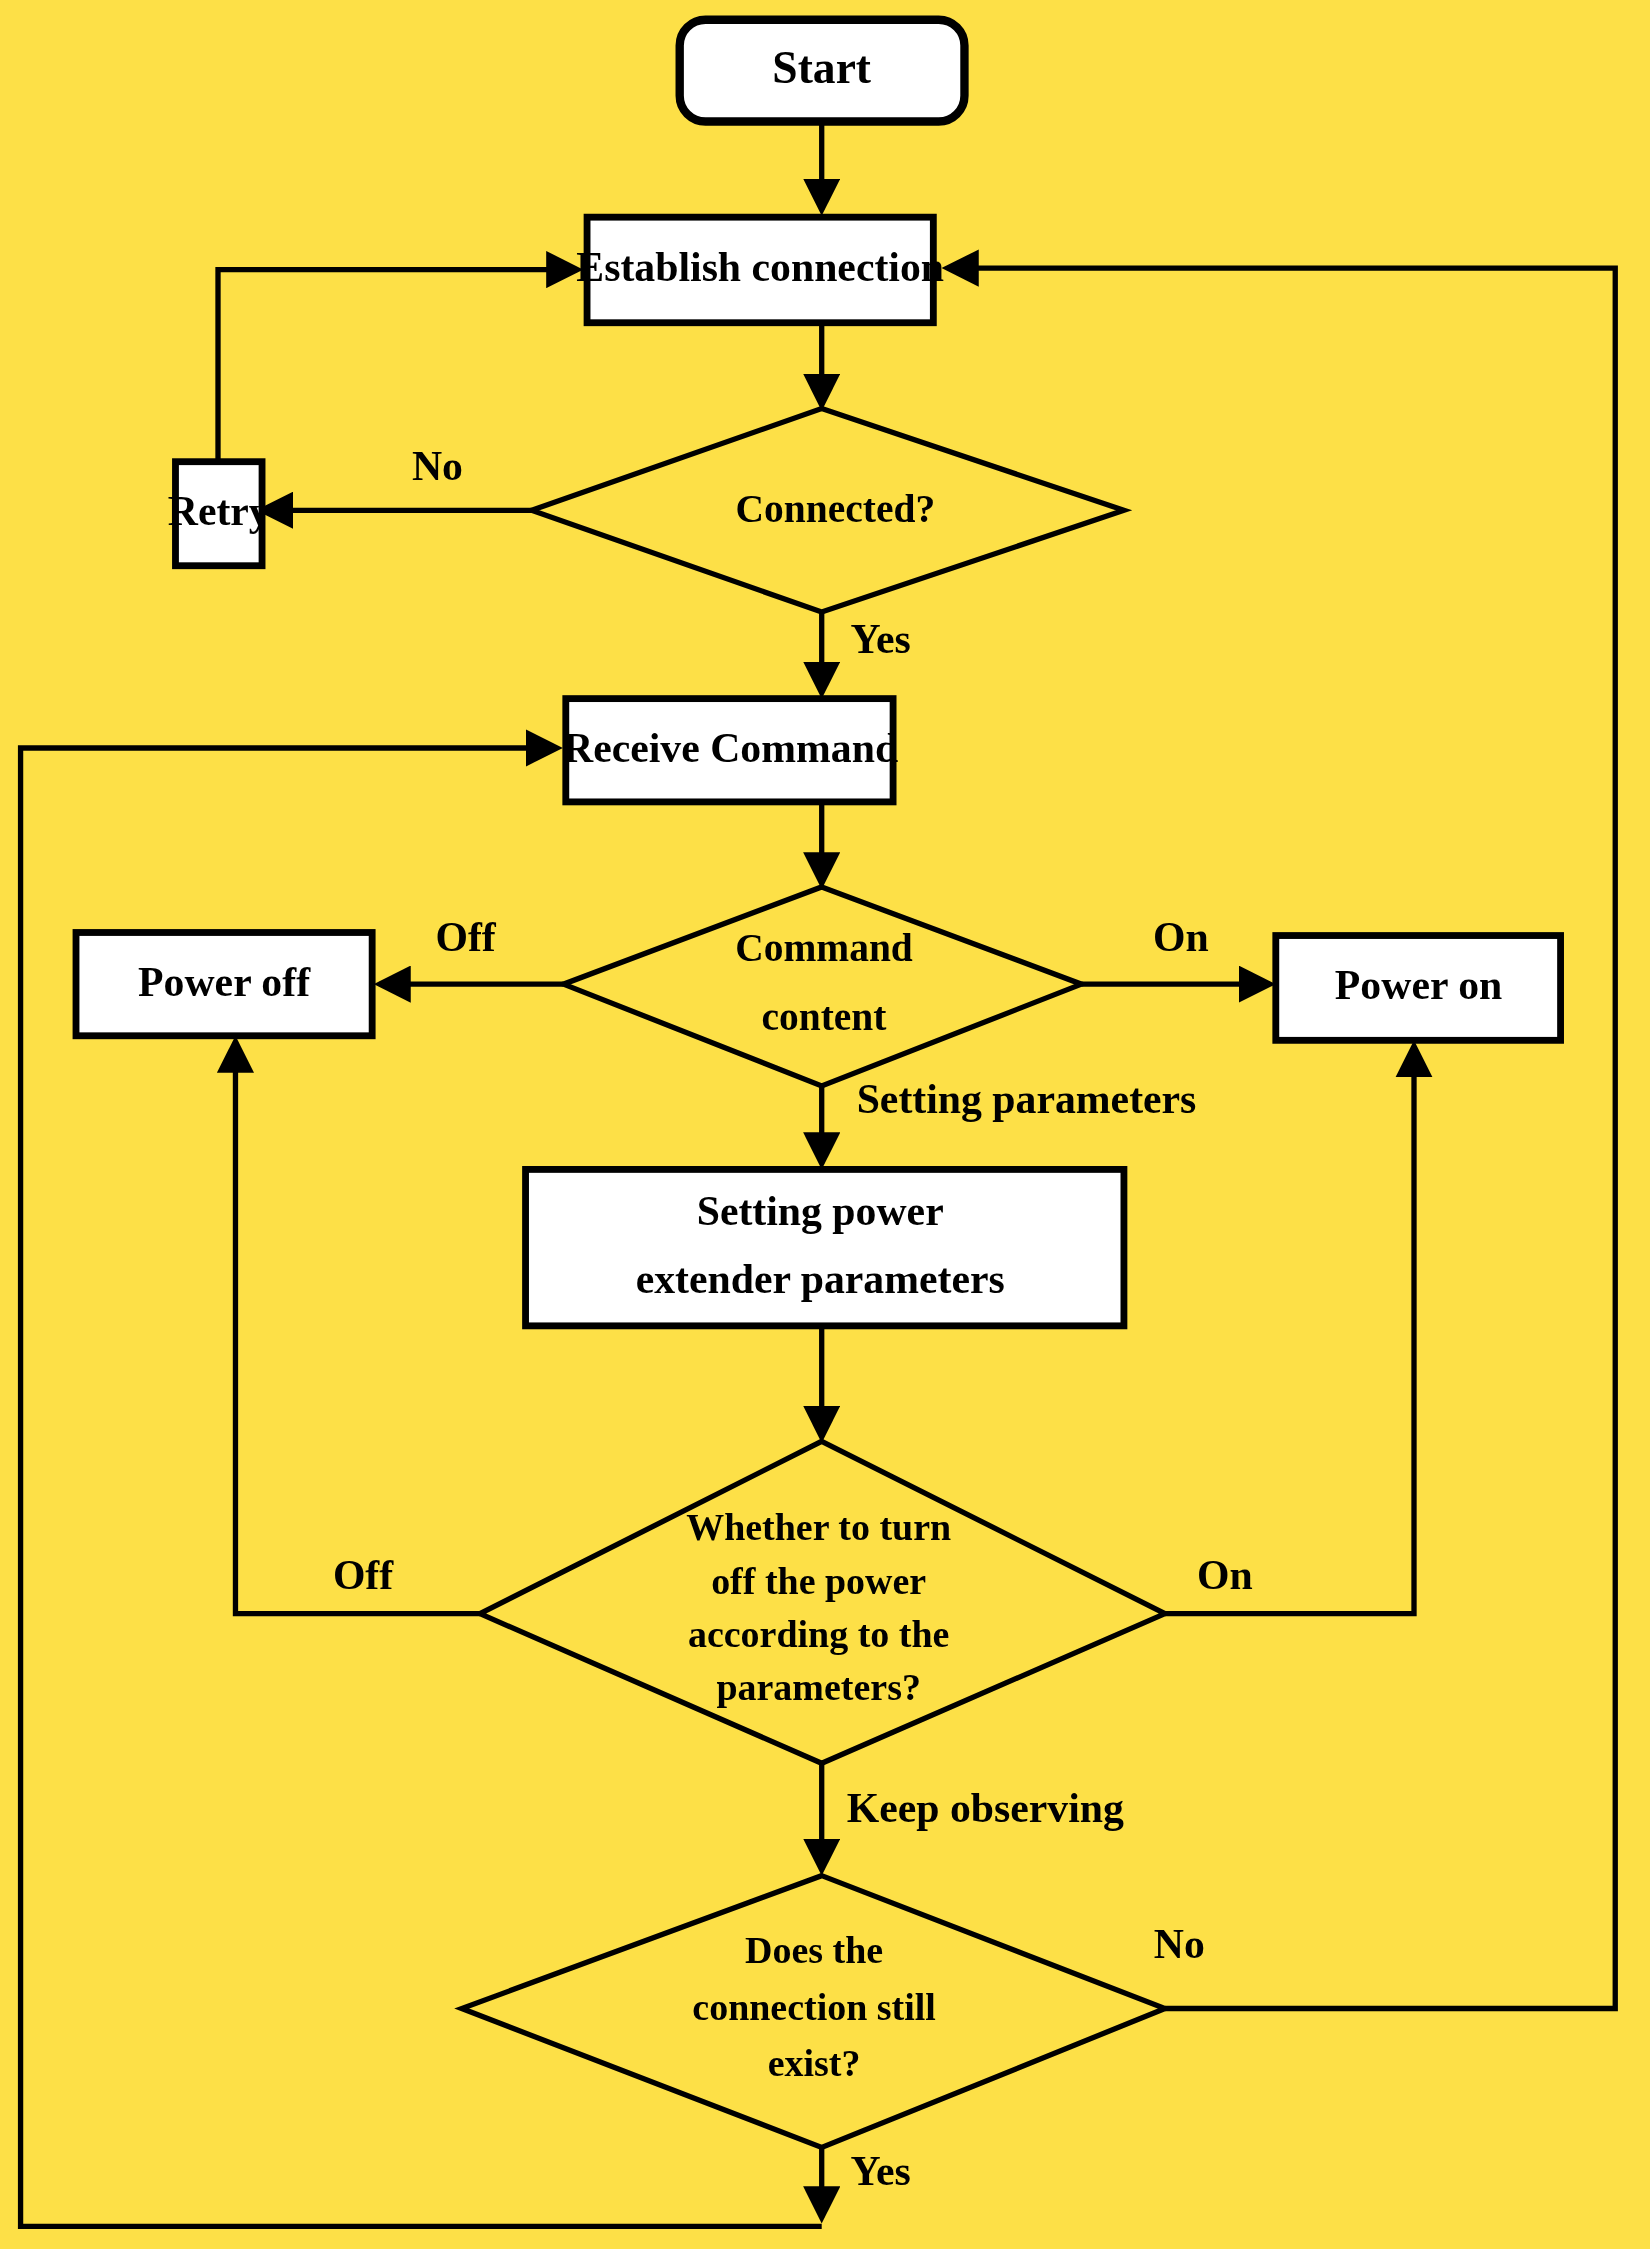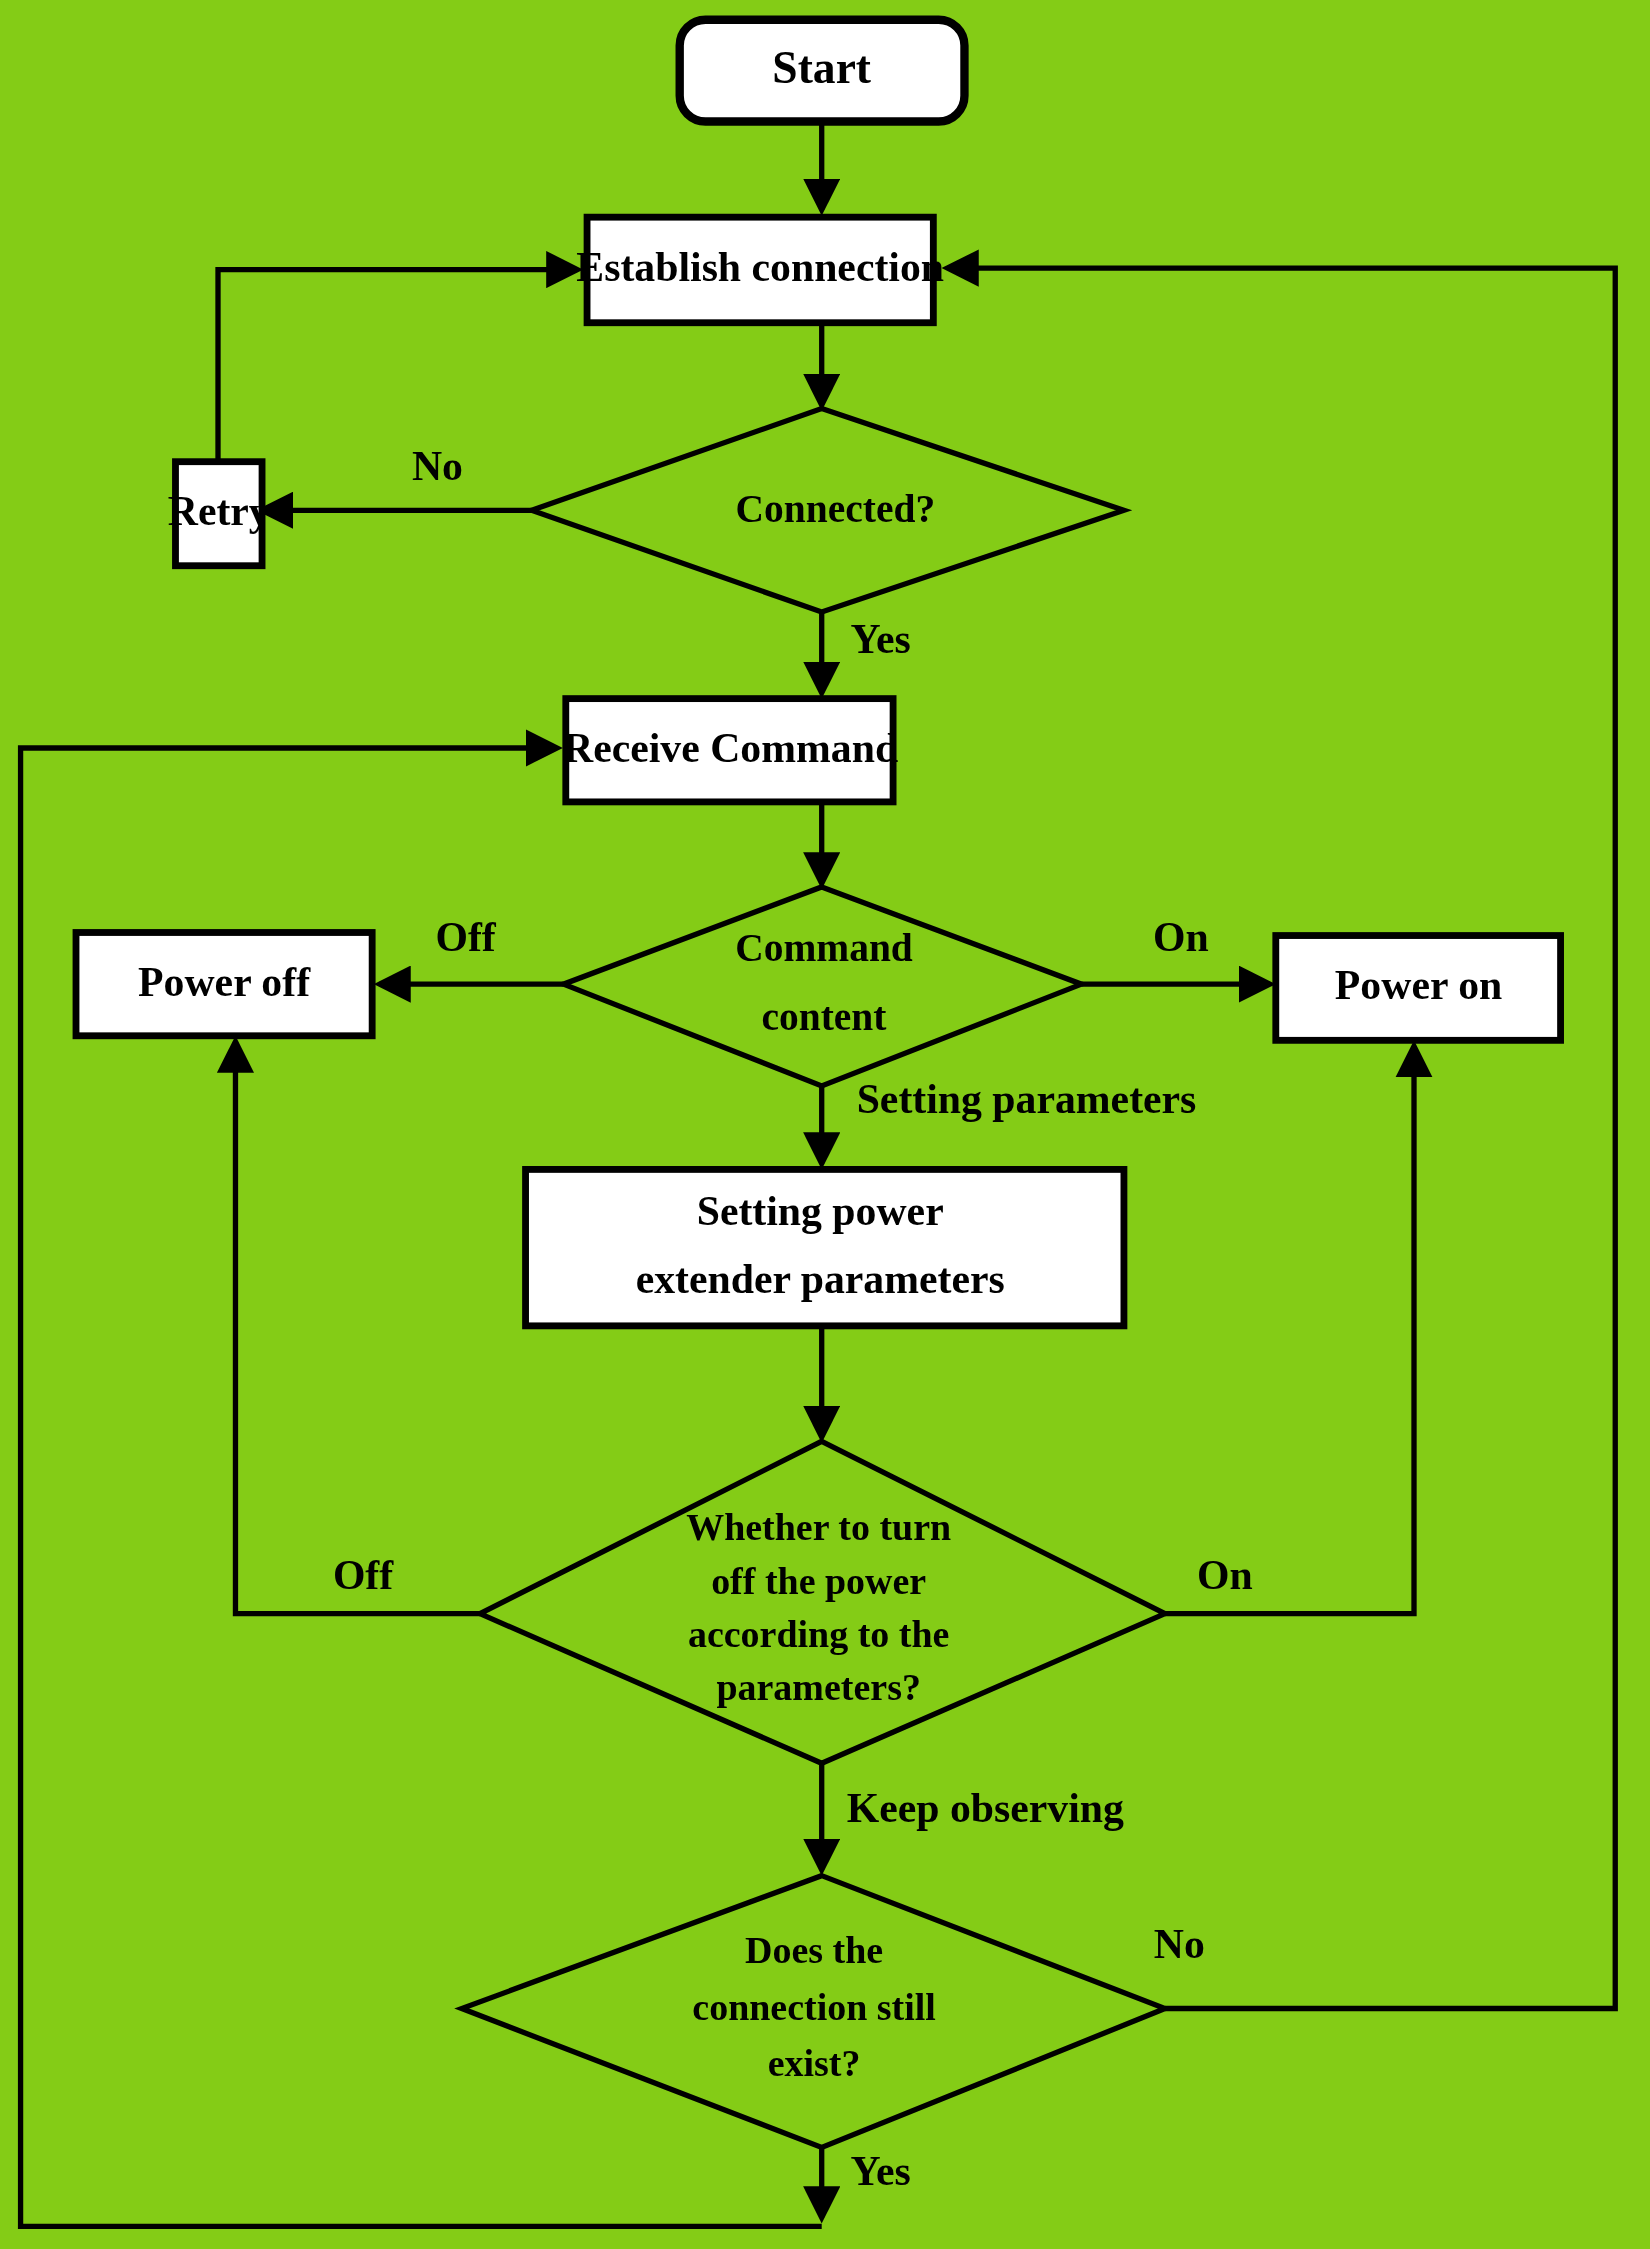--- a/index.html
+++ b/index.html
@@ -1,17 +1,17 @@
 <!DOCTYPE html>
 <html style="font-size:12px"><head>
 <meta charset="utf-8">
 <style>
   html,body{margin:0;padding:0;background:#ffffff;}
   body{font-family:"Liberation Serif", serif;}
-  #stage{position:relative;width:1651px;height:2250px;background:#84cc16;overflow:hidden;}
+  #stage{position:relative;width:1651px;height:2250px;background:#fde047;overflow:hidden;}
   svg#flow{position:absolute;left:0;top:0;width:1651px;height:2250px;}
   .shape{fill:#ffffff;stroke:#000000;}
   .box{stroke-width:9;}
   .terminator{stroke-width:11;}
   .diamond{stroke-width:7;fill:none;}
   .conn{stroke:#000000;fill:none;stroke-width:7;}
   .nodetext{font-family:"Liberation Serif", serif;font-weight:bold;text-anchor:middle;dominant-baseline:middle;fill:#000;}
   .edgetext{font-family:"Liberation Serif", serif;font-weight:bold;fill:#000;}
   .t-start{font-size:60px;}
   .t-box{font-size:55px;}

